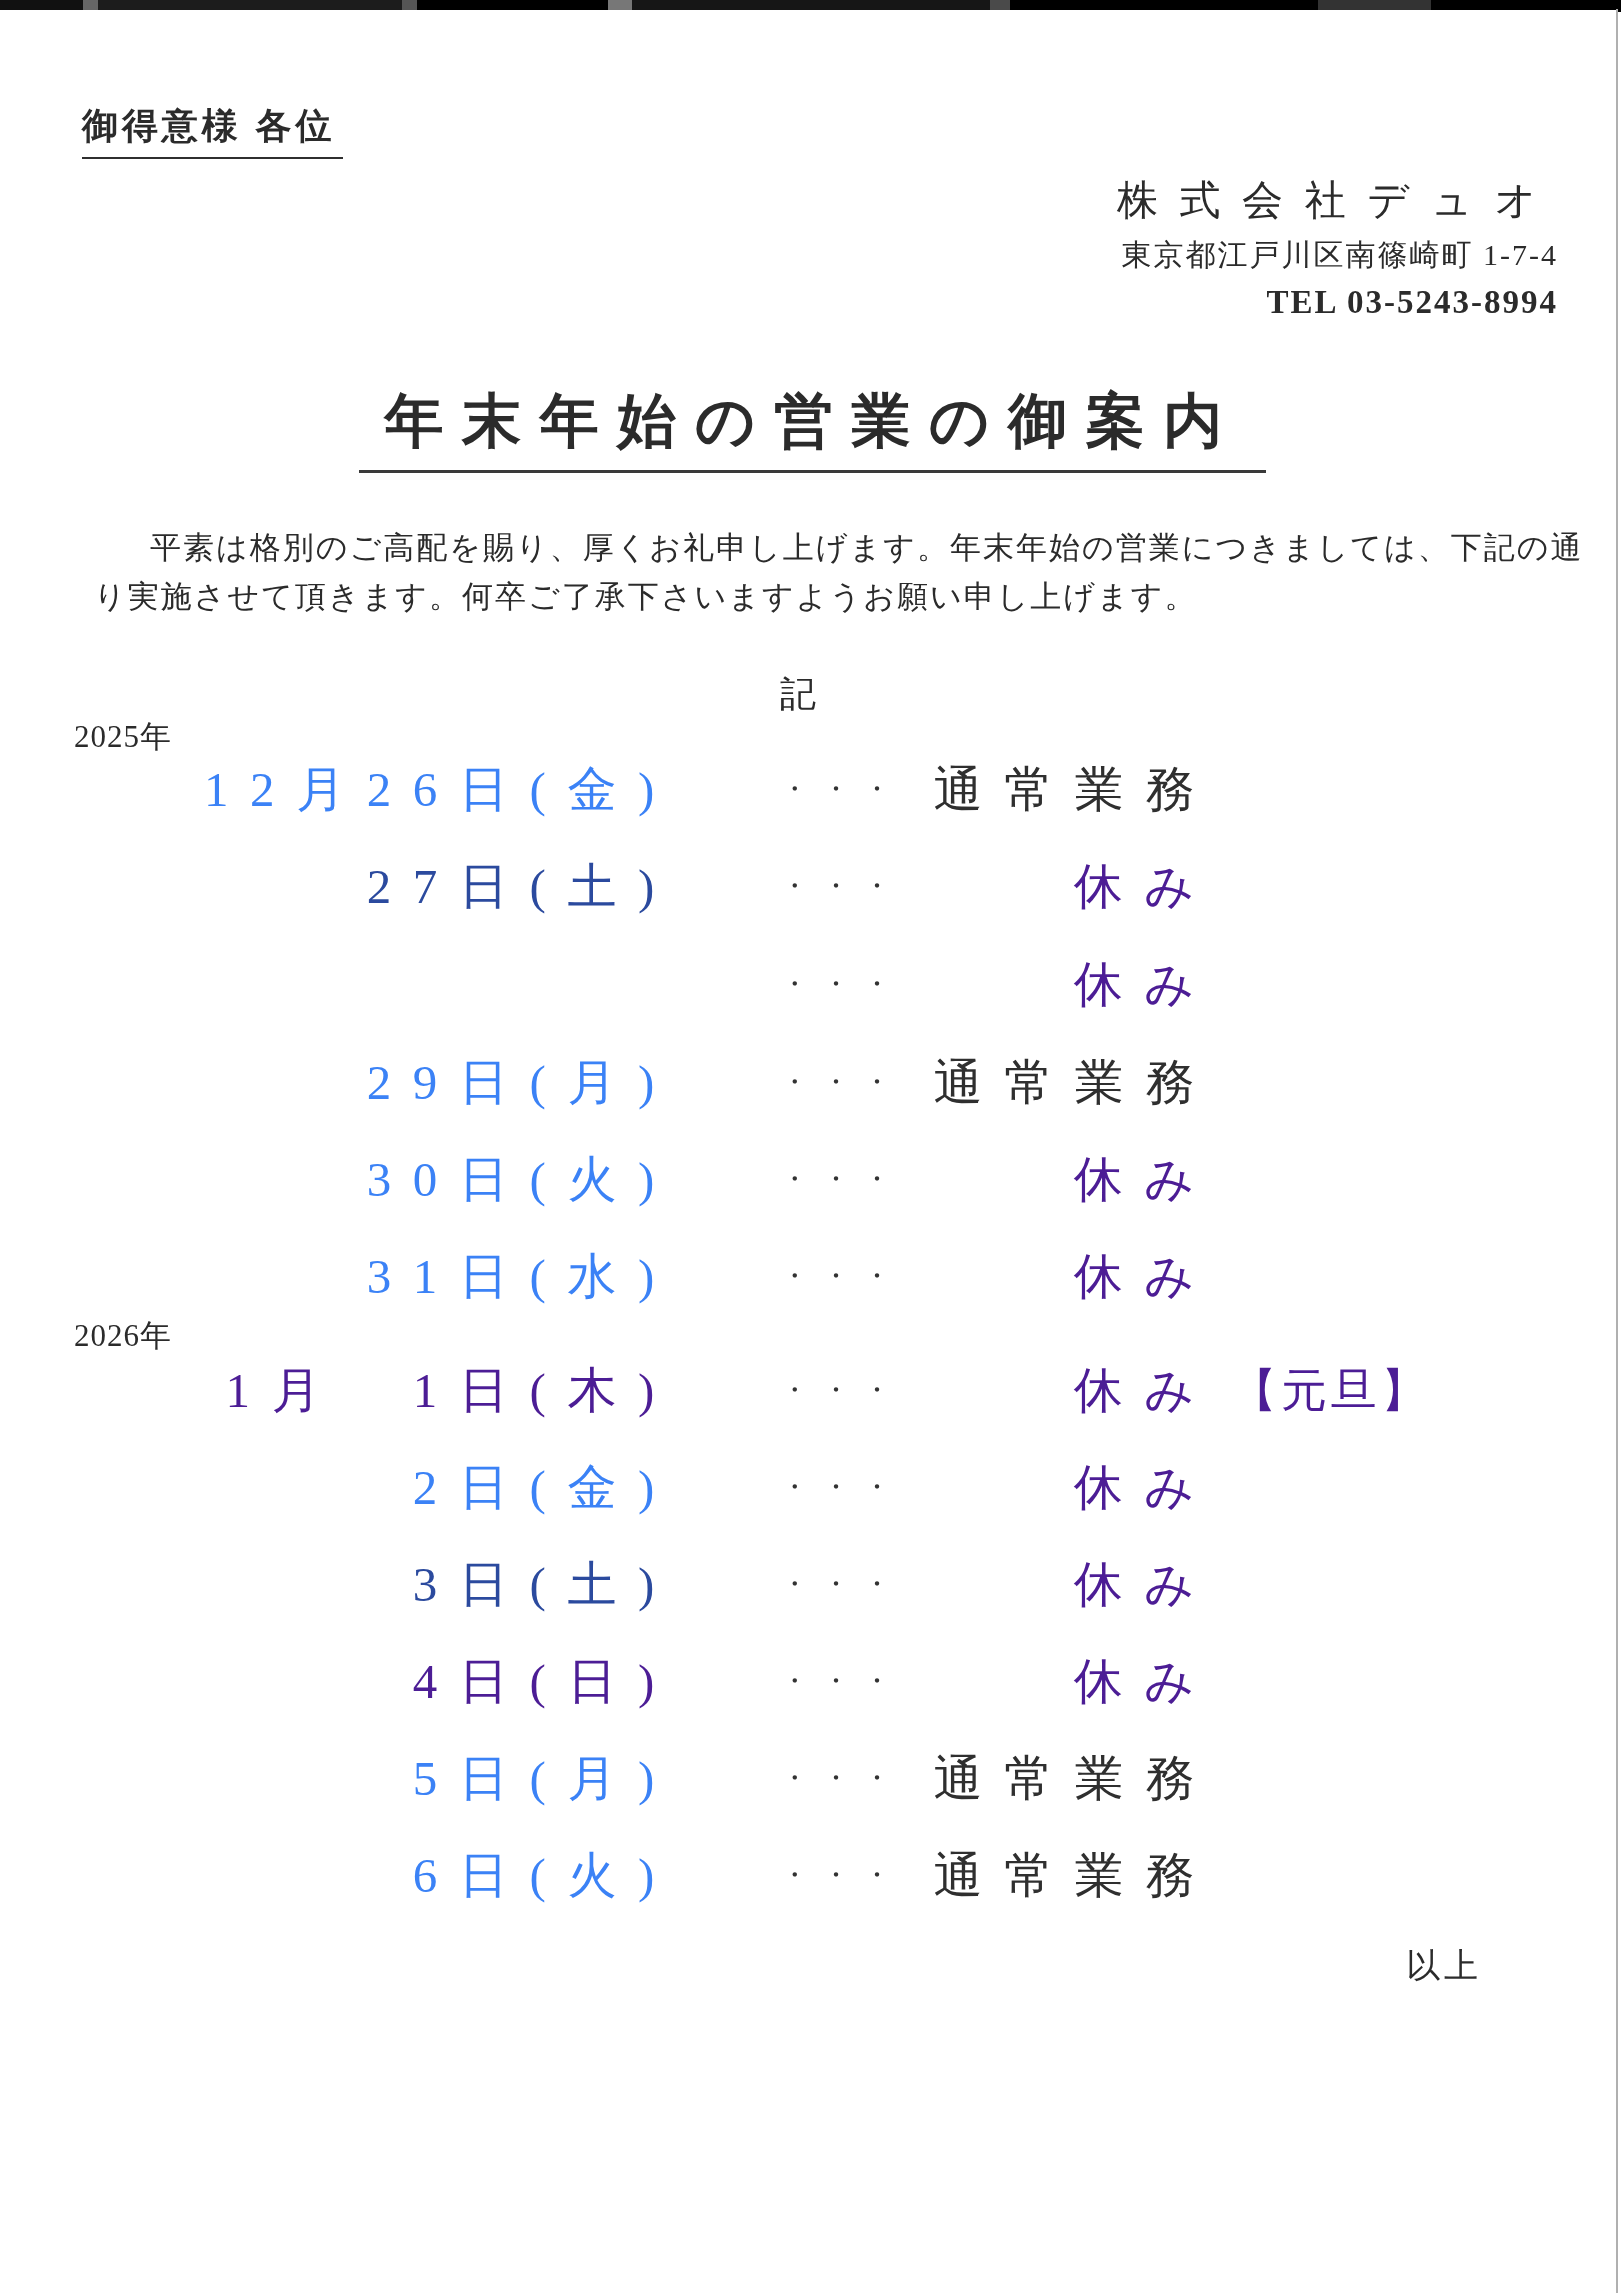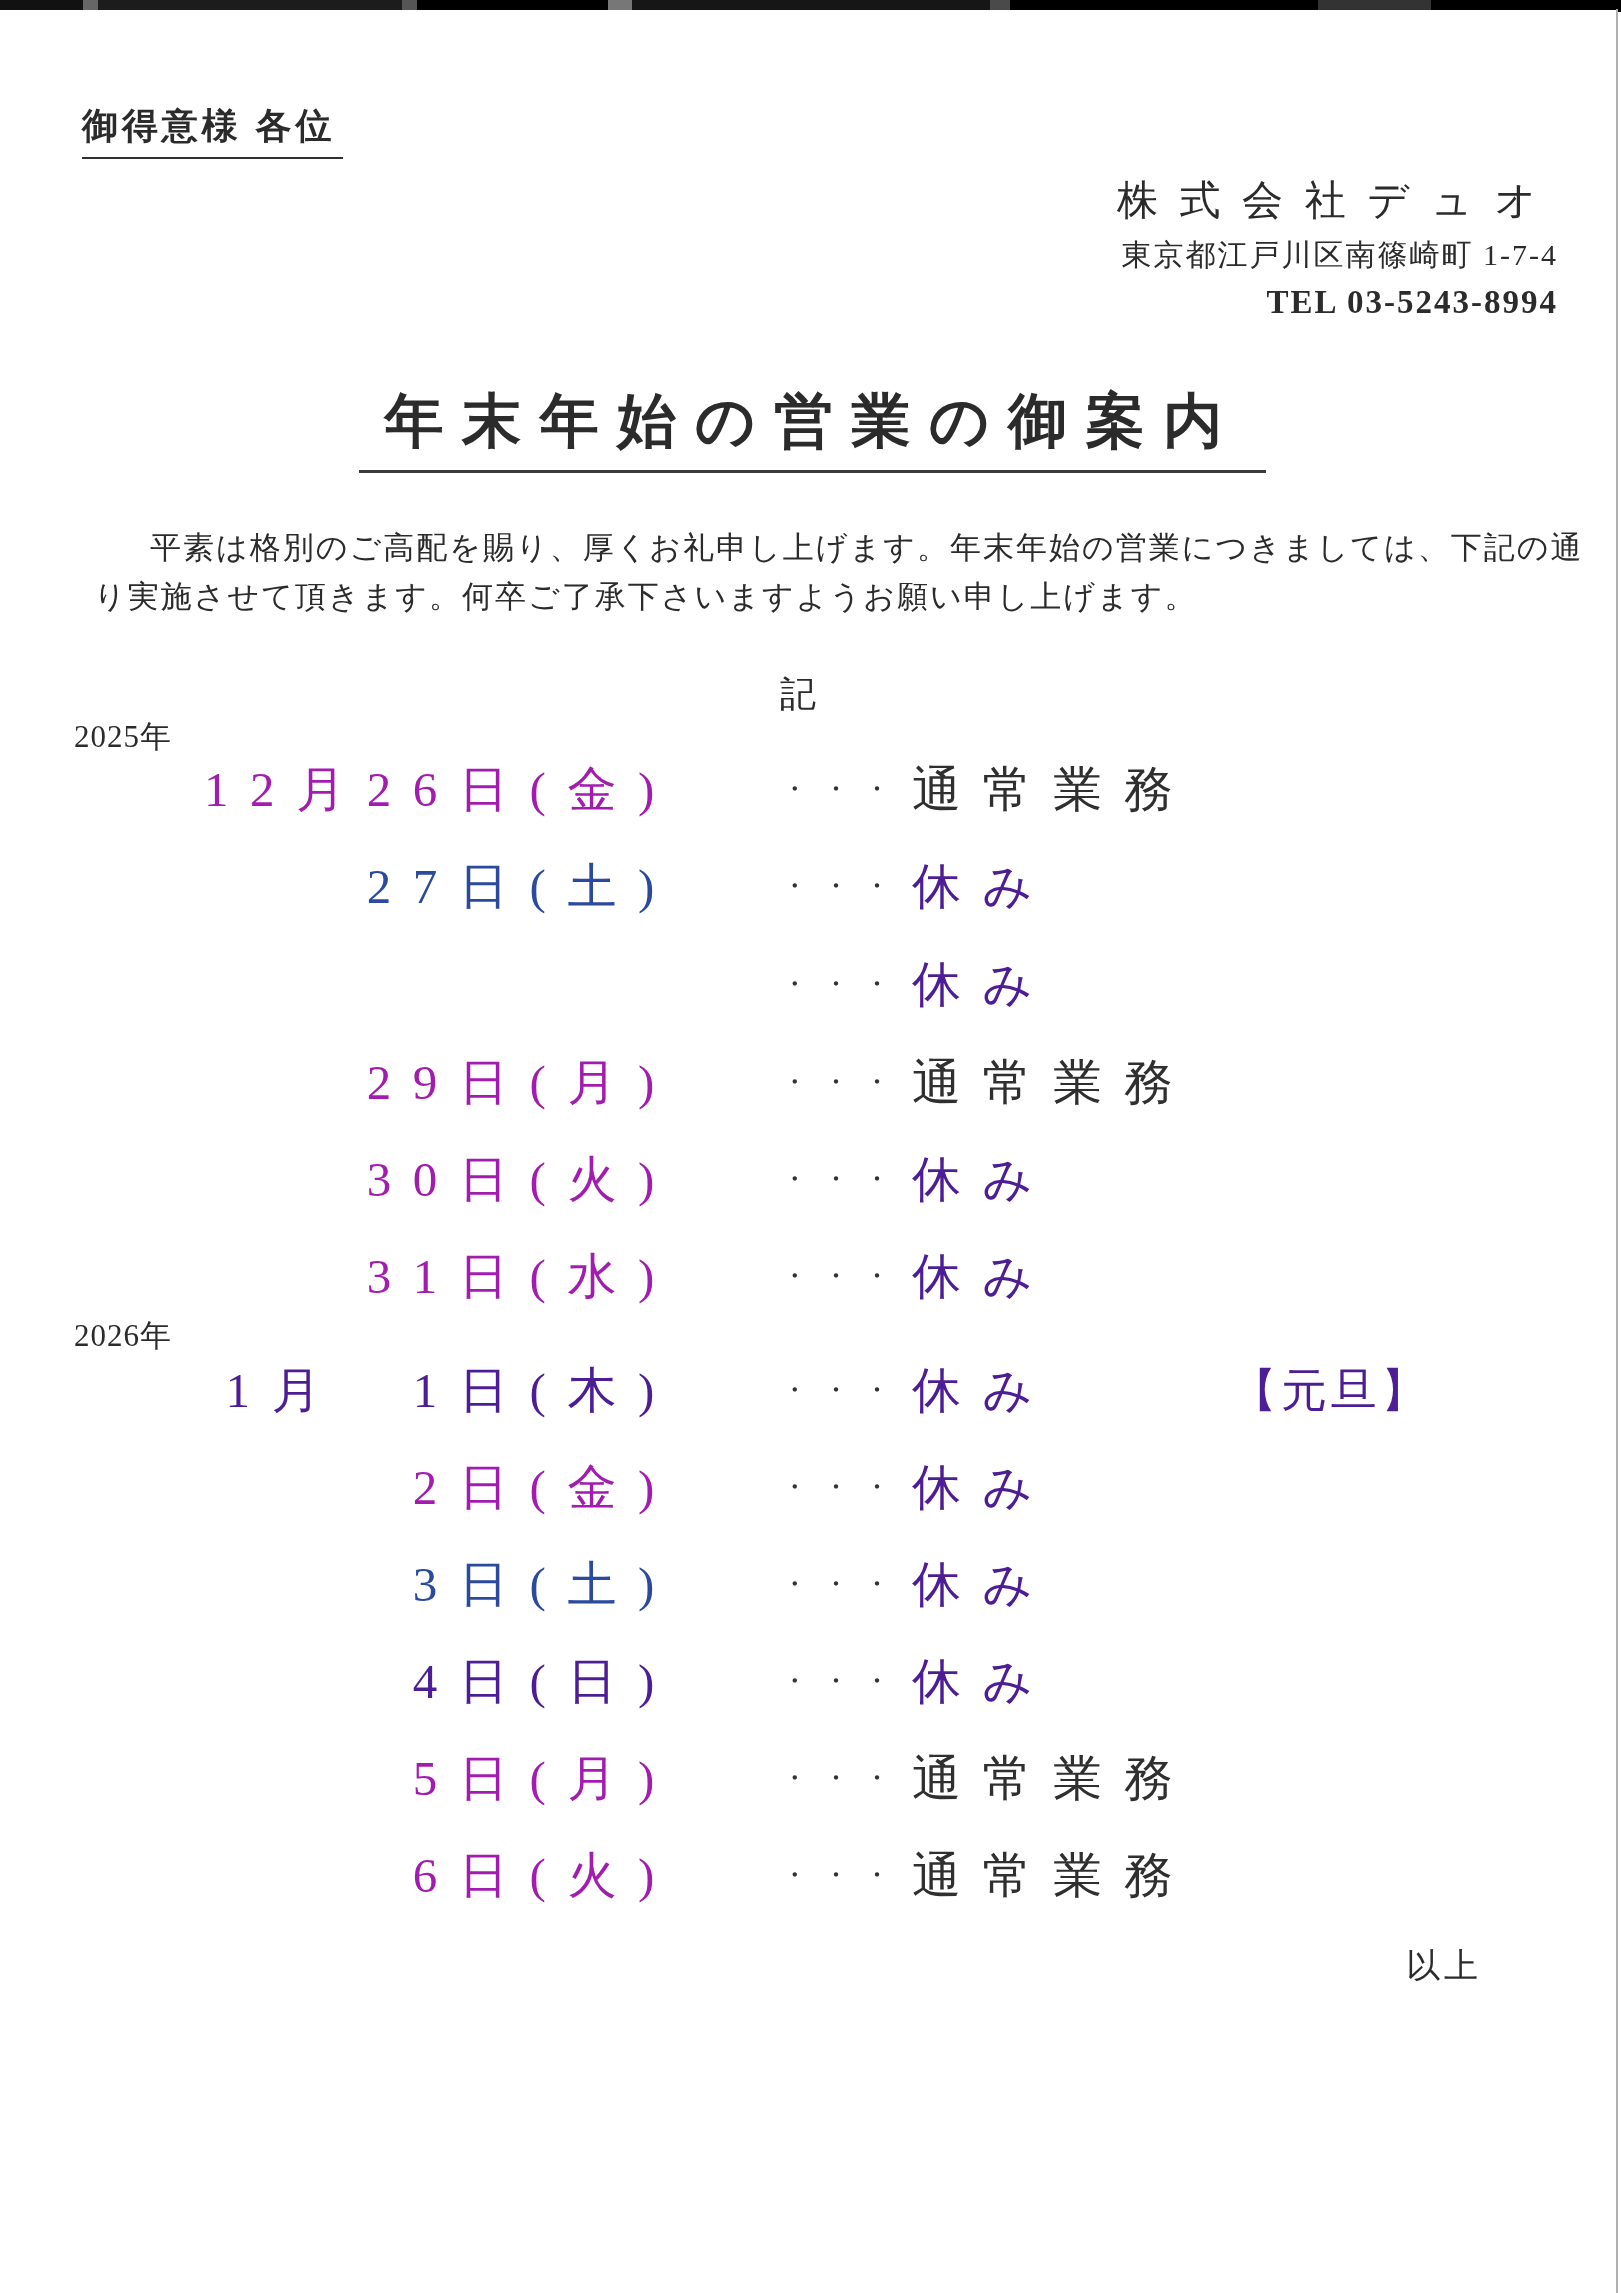--- a/index.html
+++ b/index.html
@@ -54,29 +54,29 @@
   .line{white-space:nowrap;}
 
   .record{position:absolute;left:780px;top:670px;font-size:36px;letter-spacing:2px;}
   .year{position:absolute;left:74px;font-size:31px;letter-spacing:1px;}
   .y2025{top:716px;}
   .y2026{top:1315px;}
 
   .row{position:absolute;left:0;width:1621px;height:69px;font-size:49px;}
   .date{
     position:absolute;right:945px;top:0;
-    letter-spacing:21.6px;white-space:nowrap;text-align:right;color:#a21caf;
+    letter-spacing:21.6px;white-space:nowrap;text-align:right;color:#3b82f6;
   }
   .dots{
     position:absolute;left:774px;width:137px;top:13.7px;
     font-size:27.4px;letter-spacing:13.7px;text-align:center;color:#333;
   }
   .status{
     position:absolute;left:912px;width:304px;top:0;
-    letter-spacing:21.6px;text-align:left;white-space:nowrap;color:#2f2f2f;
+    letter-spacing:21.6px;text-align:right;white-space:nowrap;color:#2f2f2f;
   }
   .note{
     position:absolute;left:1231px;top:2px;
     font-size:46px;letter-spacing:3.9px;white-space:nowrap;
   }
   .closing{position:absolute;right:139px;top:1943px;font-size:34px;letter-spacing:3.9px;text-align:center;}
 
   .c-red{color:#4c1d95;}
   .c-blue{color:#2b4a9e;}
 </style>

